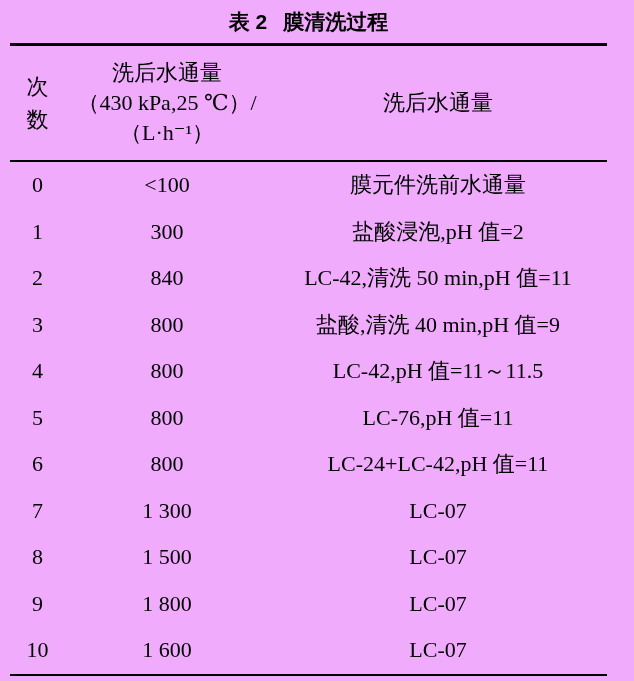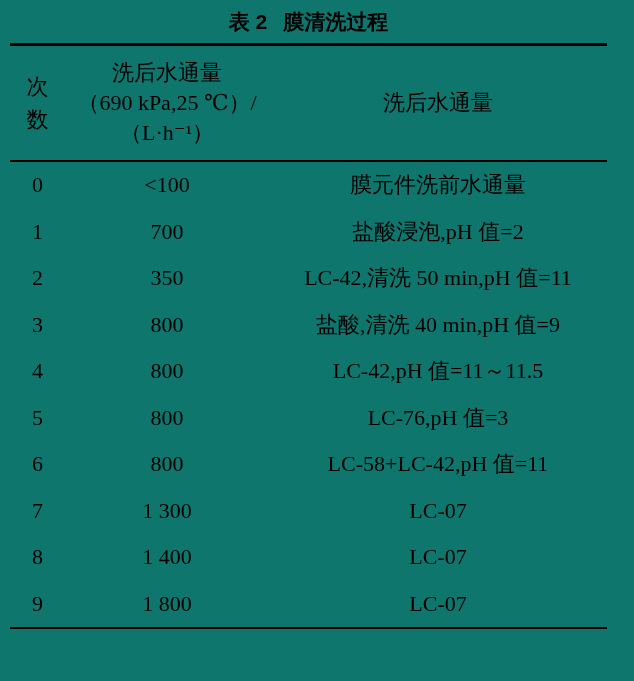--- a/index.html
+++ b/index.html
@@ -4,21 +4,21 @@
 <style>
   html, body {
     margin: 0;
     padding: 0;
     background: #ffffff;
   }
   .page {
     position: relative;
     width: 634px;
     height: 681px;
-    background: #0f766e;
+    background: #f0abfc;
     color: #000000;
     font-family: "Liberation Serif", "DejaVu Serif", serif;
     overflow: hidden;
   }
   .table-title {
     width: 597px;
     margin-left: 10px;
     padding-top: 9px;
     text-align: center;
     font-family: "Liberation Sans", "DejaVu Sans", sans-serif;
@@ -76,73 +76,78 @@
         <col class="c3">
     </colgroup>
     <thead>
       <tr>
         <th>
           <span class="hline-tall">次</span>
           <span class="hline-tall">数</span>
         </th>
         <th>
           <span class="hline">洗后水通量</span>
-          <span class="hline">（690 kPa,25 ℃）/</span>
+          <span class="hline">（430 kPa,25 ℃）/</span>
           <span class="hline">（L·h⁻¹）</span>
         </th>
         <th>洗后水通量</th>
       </tr>
     </thead>
     <tbody>
       <tr>
         <td>0</td>
         <td>&lt;100</td>
         <td>膜元件洗前水通量</td>
       </tr>
       <tr>
         <td>1</td>
-        <td>700</td>
+        <td>300</td>
         <td>盐酸浸泡,pH 值=2</td>
       </tr>
       <tr>
         <td>2</td>
-        <td>350</td>
+        <td>840</td>
         <td>LC-42,清洗 50 min,pH 值=11</td>
       </tr>
       <tr>
         <td>3</td>
         <td>800</td>
         <td>盐酸,清洗 40 min,pH 值=9</td>
       </tr>
       <tr>
         <td>4</td>
         <td>800</td>
         <td>LC-42,pH 值=11～11.5</td>
       </tr>
       <tr>
         <td>5</td>
         <td>800</td>
-        <td>LC-76,pH 值=3</td>
+        <td>LC-76,pH 值=11</td>
       </tr>
       <tr>
         <td>6</td>
         <td>800</td>
-        <td>LC-58+LC-42,pH 值=11</td>
+        <td>LC-24+LC-42,pH 值=11</td>
       </tr>
       <tr>
         <td>7</td>
         <td>1 300</td>
         <td>LC-07</td>
       </tr>
       <tr>
         <td>8</td>
-        <td>1 400</td>
+        <td>1 500</td>
         <td>LC-07</td>
       </tr>
       <tr>
         <td>9</td>
         <td>1 800</td>
+        <td>LC-07</td>
+      </tr>
+      <tr>
+        <td>10</td>
+        <td>1 600</td>
         <td>LC-07</td>
       </tr>
     </tbody>
   </table>
 
 </div>
 
 </body></html>

